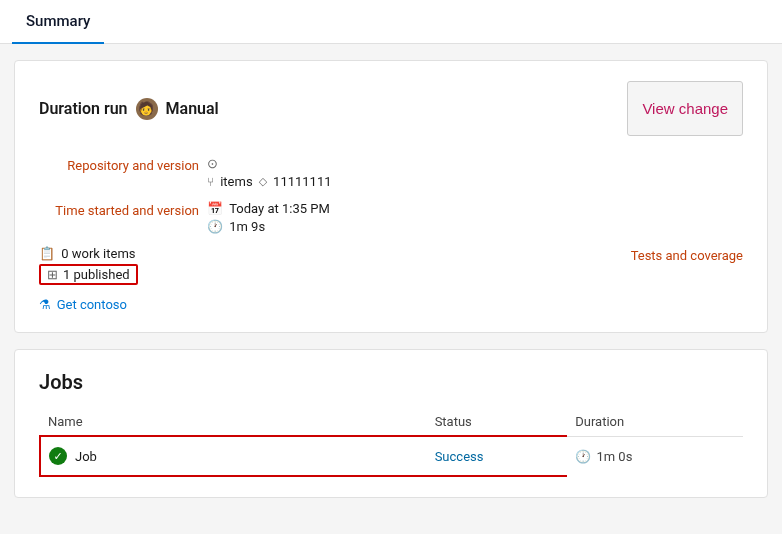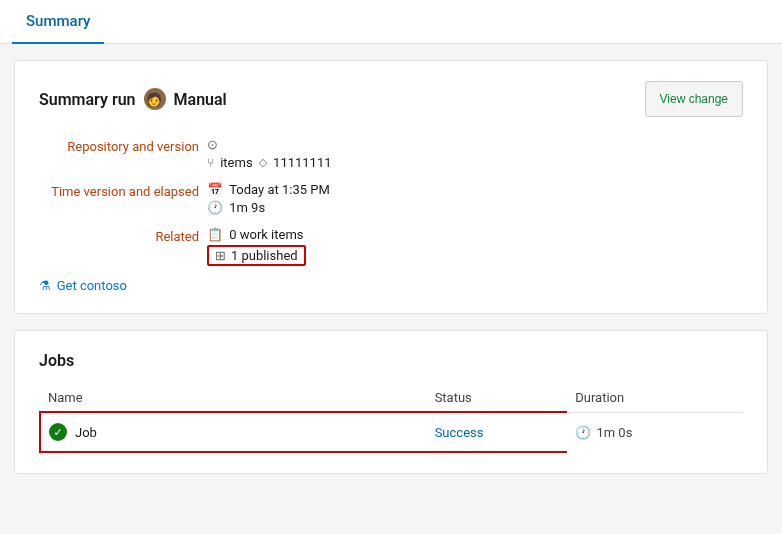--- a/index.html
+++ b/index.html
@@ -21,21 +21,21 @@
     }
     .tab {
       padding: 12px 14px;
       cursor: pointer;
       font-size: 15px;
       color: #444;
       border-bottom: 2px solid transparent;
       margin-bottom: -1px;
     }
     .tab.active {
-      color: #0369a1;
+      color: #0f172a;
       border-bottom: 2px solid #0078d4;
       font-weight: 500;
     }
 
     
     .content {
       padding: 16px 14px;
       display: flex;
       flex-direction: column;
       gap: 16px;
@@ -68,27 +68,27 @@
       height: 22px;
       border-radius: 50%;
       background: #8a6a4a;
       display: inline-flex;
       align-items: center;
       justify-content: center;
       font-size: 13px;
     }
 
     .view-change-btn {
-      padding: 10px 14px;
+      padding: 18px 14px;
       border: 1px solid #ccc;
       border-radius: 3px;
       background: #f5f5f5;
       cursor: pointer;
-      font-size: 12px;
-      color: #15803d;
+      font-size: 15px;
+      color: #be185d;
     }
 
     
     .info-grid {
       display: grid;
       grid-template-columns: 160px 1fr;
       gap: 12px 8px;
     }
     .info-label {
       color: #c2410c;
@@ -128,21 +128,21 @@
       gap: 5px;
       border: 2px solid #d00000;
       border-radius: 2px;
       padding: 1px 6px;
       font-size: 13px;
       color: #1a1a1a;
     }
 
     
     .jobs-title {
-      font-size: 16px;
+      font-size: 20px;
       font-weight: 600;
       margin-bottom: 14px;
     }
     .jobs-table {
       width: 100%;
       border-collapse: collapse;
     }
     .jobs-table th {
       text-align: left;
       font-weight: 400;
@@ -204,21 +204,21 @@
 
 <div class="tabs">
   <div class="tab active">Summary</div>
 </div>
 
 <div class="content">
 
   <div class="card">
     <div class="summary-header">
       <div class="summary-title">
-        <span>Summary run</span>
+        <span>Duration run</span>
         <span class="avatar">🧑</span>
         <span>Manual</span>
       </div>
       <button class="view-change-btn">View change</button>
     </div>
 
     <div class="info-grid">
 
       <div class="info-label">Repository and version</div>
       <div class="info-value">
@@ -226,46 +226,46 @@
           <span class="icon-sm">⊙</span>
         </div>
         <div class="row">
           <span class="branch-icon">⑂</span>
           <span>items</span>
           <span class="commit-icon">◇</span>
           <span>11111111</span>
         </div>
       </div>
 
-      <div class="info-label">Time version and elapsed</div>
+      <div class="info-label">Time started and version</div>
       <div class="info-value">
         <div class="row">
           <span class="icon-sm">📅</span>
           <span>Today at 1:35 PM</span>
         </div>
         <div class="row">
           <span class="icon-sm">🕐</span>
           <span>1m 9s</span>
         </div>
       </div>
 
-      <div class="info-label">Related</div>
       <div class="info-value">
         <div class="row">
           <span class="icon-sm">📋</span>
           <span>0 work items</span>
         </div>
         <div class="row">
           <span class="published-box">
             <span class="icon-sm">⊞</span>
             <span>1 published</span>
           </span>
         </div>
       </div>
 
+      <div class="info-label">Tests and coverage</div>
       <div class="info-value">
         <div class="row">
           <span class="icon-sm" style="color:#0078d4;">⚗</span>
           <a class="link-blue">Get contoso</a>
         </div>
       </div>
 
     </div>
   </div>
 

